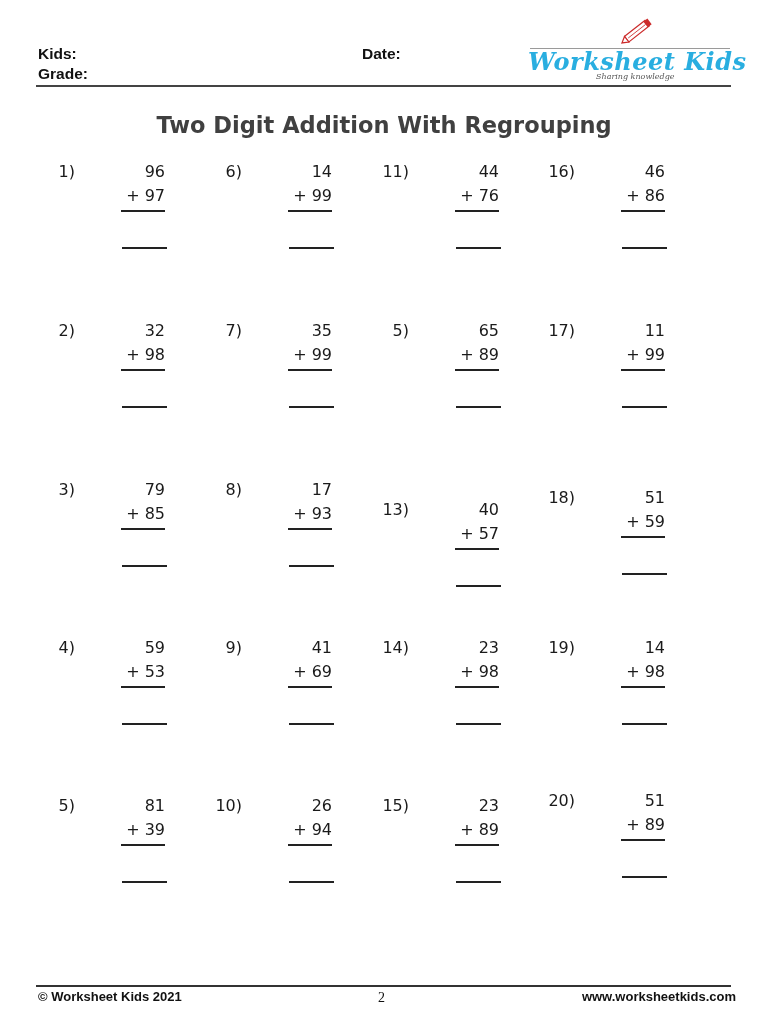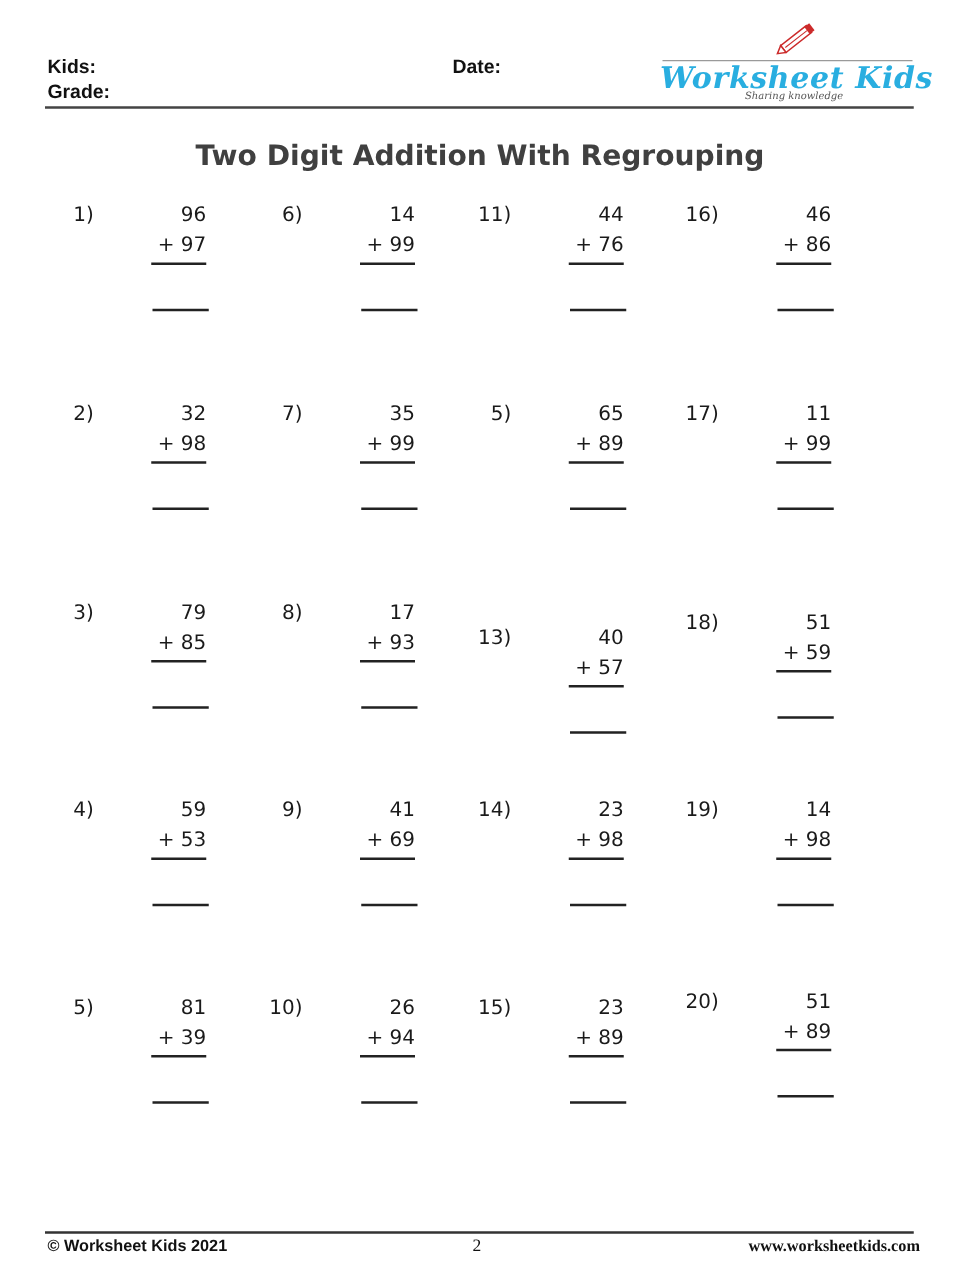--- a/index.html
+++ b/index.html
@@ -14,21 +14,21 @@
   .title { position: absolute; left: 0; width: 768px; top: 112px; text-align: center; font-family: "DejaVu Sans", sans-serif; font-weight: bold; font-size: 22.5px; color: #404040; }
   .problem { position: absolute; width: 130px; height: 80px; font-family: "DejaVu Sans", sans-serif; font-size: 16px; color: #1a1a1a; }
   .p-num { position: absolute; left: 0; top: 0; width: 40px; text-align: right; }
   .p-top { position: absolute; right: 0; top: 0; text-align: right; width: 60px; }
   .p-bottom { position: absolute; right: 0; top: 24px; text-align: right; width: 60px; white-space: pre; }
   .p-rule { position: absolute; right: 0; top: 48px; width: 44px; height: 1.5px; background: #222; }
   .p-answer { position: absolute; right: -2px; top: 85px; width: 45px; height: 1.5px; background: #222; }
   .ftr-rule { position: absolute; left: 36px; top: 985px; width: 695px; height: 1.5px; background: #333; }
   .ftr-left { position: absolute; left: 38px; top: 989px; font-family: "Liberation Sans", sans-serif; font-weight: bold; font-size: 13px; }
   .ftr-page { position: absolute; left: 378px; top: 990px; font-family: "Liberation Serif", serif; font-size: 14px; }
-  .ftr-right { position: absolute; right: 32px; top: 989px; font-family: Liberation Serif, serif; font-weight: bold; font-size: 13px; }
+  .ftr-right { position: absolute; right: 32px; top: 989px; font-family: Liberation Sans, sans-serif; font-weight: bold; font-size: 13px; }
 </style>
 </head>
 <body>
 
 <div class="hdr-label" style="left:38px; top:45px;">Kids:</div>
 <div class="hdr-label" style="left:38px; top:65px;">Grade:</div>
 <div class="hdr-label" style="left:362px; top:45px;">Date:</div>
 
 <div class="logo">
   <svg class="logo-pencil" viewBox="0 0 40 34">

